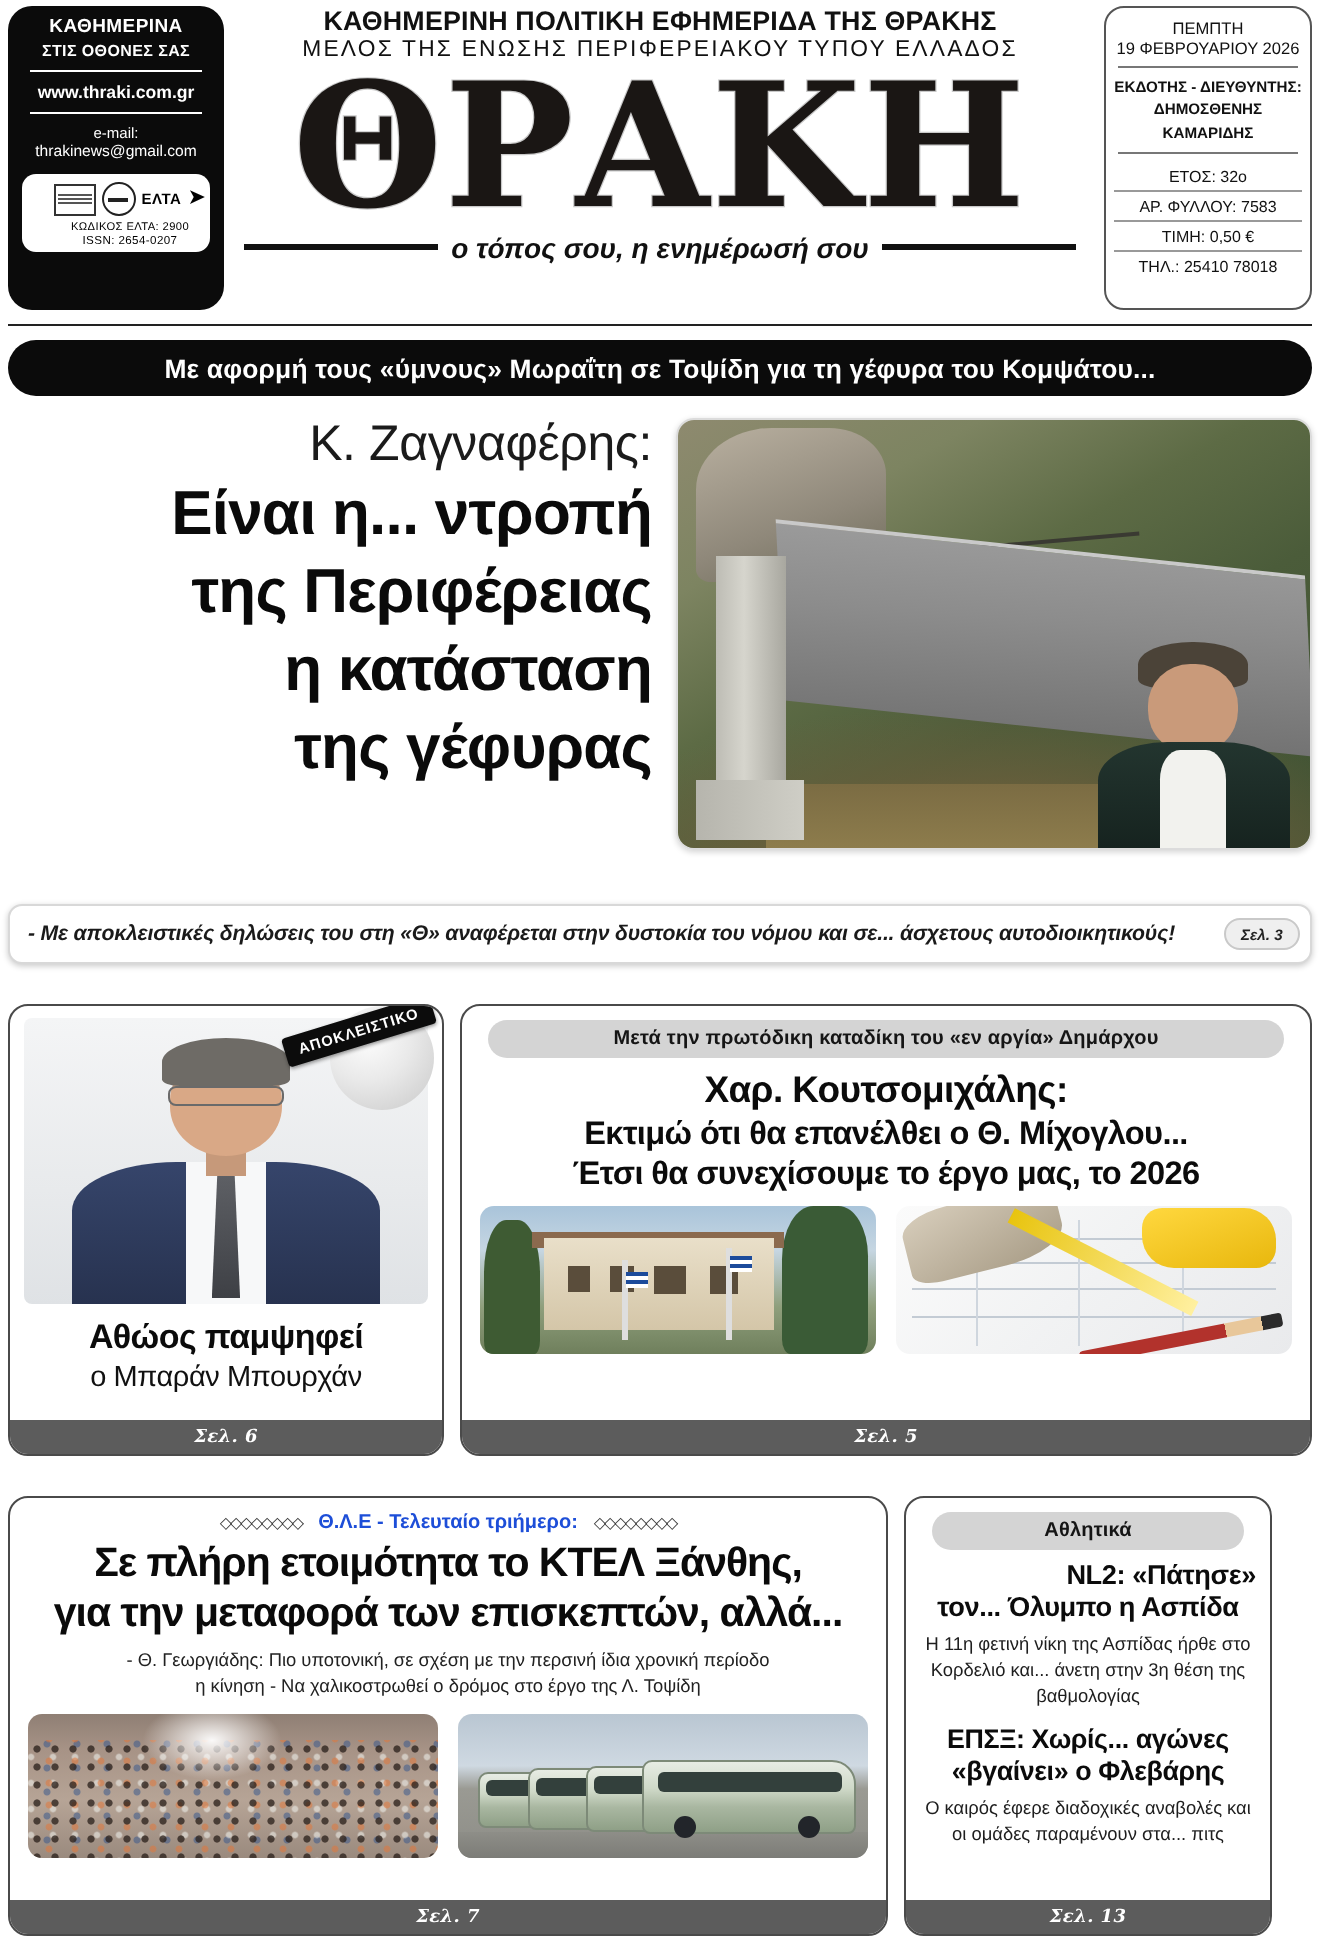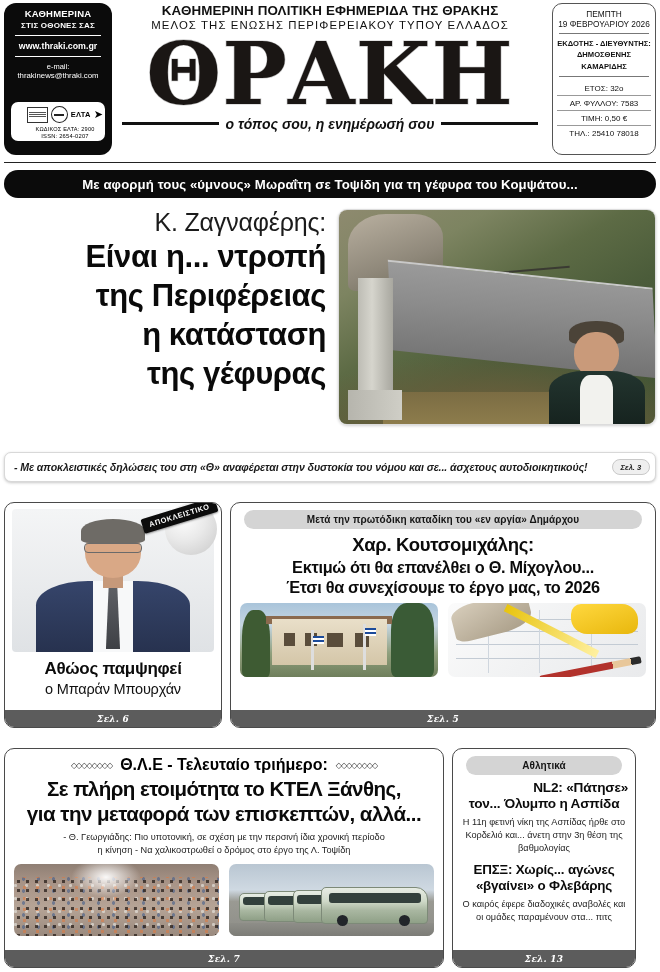--- a/index.html
+++ b/index.html
@@ -24,21 +24,21 @@
     background: #0b0b0b; border-radius: 12px; color: #fff;
     padding: 6px 5px 4px 5px; text-align: center;
   }
   .mh-left .l1 { font-size: 9.5px; font-weight: bold; letter-spacing: .2px; line-height: 1.15; }
   .mh-left .l2 { font-size: 8px; font-weight: bold; letter-spacing: .2px; margin-top: 1px; }
   .mh-rule { height: 1px; background: #fff; margin: 5px 6px; }
   .mh-left .url { font-size: 8.8px; font-weight: bold; }
   .mh-left .em1 { font-size: 7.5px; margin-top: 2px; }
   .mh-left .em2 { font-size: 7.8px; }
   .elta-box {
-    margin: 22px 2px 0 2px; background: #fff; color: #000;
+    margin: 7px 2px 0 2px; background: #fff; color: #000;
     border-radius: 7px; padding: 3px 2px 2px 16px;
   }
   .elta-row { display: flex; align-items: center; justify-content: center; gap: 3px; height: 20px; }
   .elta-stamp {
     width: 21px; height: 16px; border: 1px solid #333; background: #fff;
     display: flex; flex-direction: column; justify-content: center; gap: 1px; padding: 1px;
   }
   .elta-stamp i { display: block; height: 1px; background: #555; }
   .elta-ring {
     width: 17px; height: 17px; border-radius: 50%; border: 1.6px solid #222;
@@ -167,21 +167,21 @@
   .mayor-name { text-align: center; font-size: 18.5px; font-weight: bold; color: #0b0b0b; letter-spacing: -.3px; }
   .mayor-l1 { text-align: center; font-size: 16.3px; font-weight: bold; color: #0b0b0b; margin-top: 2px; letter-spacing: -.3px; }
   .mayor-l2 { text-align: center; font-size: 16.3px; font-weight: bold; color: #0b0b0b; margin-top: 1px; letter-spacing: -.3px; }
   .mayor-pics { display: flex; gap: 10px; margin-top: 6px; padding: 0 2px; }
   .mayor-pics > div { flex: 1; height: 74px; border-radius: 7px; overflow: hidden; }
 
   
   #card-ktel { left: 4px; top: 748px; width: 440px; height: 220px; }
   .ktel-kick { display: flex; align-items: center; justify-content: center; gap: 8px; margin-top: 1px; }
   .ktel-kick .dia { font-size: 8px; color: #3a3a3a; letter-spacing: -1px; }
-  .ktel-kick .kt { font-size: 16px; font-weight: bold; color: #000000; white-space: nowrap; }
+  .ktel-kick .kt { font-size: 10px; font-weight: bold; color: #1d4ed8; white-space: nowrap; }
   .ktel-h1 { text-align: center; font-size: 20.5px; font-weight: bold; color: #0a0a0a; margin-top: 3px; letter-spacing: -.5px; }
   .ktel-h2 { text-align: center; font-size: 20.5px; font-weight: bold; color: #0a0a0a; margin-top: 1px; letter-spacing: -.5px; }
   .ktel-sub { text-align: center; font-size: 9.2px; color: #222; margin-top: 5px; line-height: 1.45; }
   .ktel-pics { display: flex; gap: 10px; margin-top: 6px; padding: 0 2px; }
   .ktel-pics > div { flex: 1; height: 72px; border-radius: 7px; overflow: hidden; }
 
   
   #card-sports { left: 452px; top: 748px; width: 184px; height: 220px; }
   .sp-h1 { text-align: right; font-size: 13.6px; font-weight: bold; color: #0b0b0b; letter-spacing: -.2px; }
   .sp-h2 { text-align: center; font-size: 13.6px; font-weight: bold; color: #0b0b0b; margin-top: 1px; letter-spacing: -.2px; }
@@ -314,21 +314,21 @@
 
   <div class="masthead">
 
     <div class="mh-left">
       <div class="l1">ΚΑΘΗΜΕΡΙΝΑ</div>
       <div class="l2">ΣΤΙΣ ΟΘΟΝΕΣ ΣΑΣ</div>
       <div class="mh-rule"></div>
       <div class="url">www.thraki.com.gr</div>
       <div class="mh-rule"></div>
       <div class="em1">e-mail:</div>
-      <div class="em2">thrakinews@thraki.com</div>
+      <div class="em2">thrakinews@gmail.com</div>
       <div class="elta-box">
         <div class="elta-row">
           <span class="elta-stamp">
               <i></i>
               <i></i>
               <i></i>
             </span>
           <span class="elta-ring">
               <i></i>
             </span>

